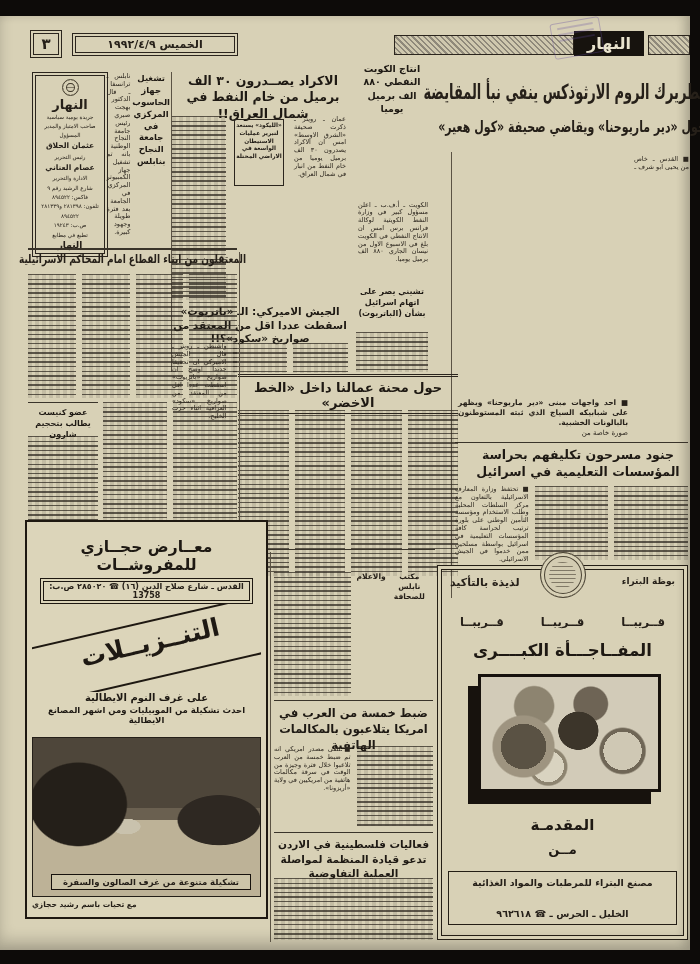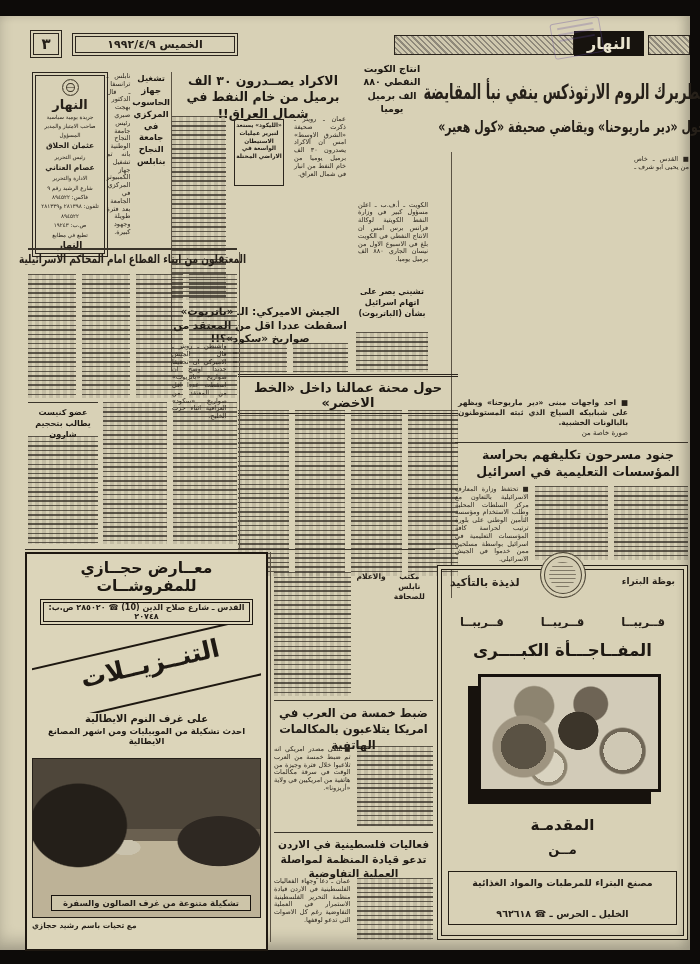--- a/index.html
+++ b/index.html
@@ -203,26 +203,25 @@
     <div class="abs hl" style="left:274px;top:689px;width:159px;font-size:11.5px;line-height:1.4;">ضبط خمسة من العرب في امريكا يتلاعبون بالمكالمات الهاتفية</div>
     <div class="abs row" style="left:274px;top:730px;width:159px;height:80px;">
       <div class="tx" style="flex:1;"></div>
       <div class="lead" style="flex:1;">■ تلقى مصدر امريكي انه تم ضبط خمسة من العرب تلاعبوا خلال فترة وجيزة من الوقت في سرقة مكالمات هاتفية من امريكيين في ولاية «أريزونا».</div>
     </div>
 
     <div class="abs rule-h" style="left:274px;top:816px;width:159px;"></div>
     <div class="abs hl" style="left:274px;top:821px;width:159px;font-size:10.5px;line-height:1.4;">فعاليات فلسطينية في الاردن تدعو قيادة المنظمة لمواصلة العملية التفاوضية</div>
     <div class="abs row" style="left:274px;top:862px;width:159px;height:62px;">
       <div class="tx" style="flex:1;"></div>
-      <div class="lead" style="flex:1;">عمان ـ دعا وجهاء الفعاليات الفلسطينية في الاردن قيادة منظمة التحرير الفلسطينية الاستمرار في العملية التفاوضية رغم كل الاصوات التي تدعو لوقفها.</div>
-    </div>
-
-    <div class="abs" style="left:25px;top:536px;width:243px;height:399px;border:2px solid #1e1811;padding:5px 5px 3px;background:#dcd5ba;box-sizing:border-box;">
+    </div>
+
+    <div class="abs" style="left:25px;top:504px;width:243px;height:399px;border:2px solid #1e1811;padding:16px 5px 3px;background:#dcd5ba;box-sizing:border-box;">
       <div class="hl" style="font-size:15.5px;">معــارض حجــازي للمفروشــات</div>
-      <div style="border:1px solid #1e1811;box-shadow:inset 0 0 0 2px #dcd5ba, inset 0 0 0 3px #1e1811;margin:4px 8px 0;padding:3px 2px;font-size:8px;font-weight:bold;text-align:center;">القدس ـ شارع صلاح الدين (10) ☎ ٢٨٥٠٢٠ ص.ب: ٢٠٧٤٨</div>
+      <div style="border:1px solid #1e1811;box-shadow:inset 0 0 0 2px #dcd5ba, inset 0 0 0 3px #1e1811;margin:4px 8px 0;padding:3px 2px;font-size:8px;font-weight:bold;text-align:center;">القدس ـ شارع صلاح الدين (١٦) ☎ ٢٨٥٠٢٠ ص.ب: 13758</div>
       <div style="position:relative;height:88px;overflow:hidden;">
         <div class="abs diag" style="left:-12px;top:16px;width:260px;height:2px;background:#1e1811;"></div>
         <div class="abs diag hl" style="left:8px;top:24px;width:220px;font-size:25px;letter-spacing:2px;">التنــزيــلات</div>
         <div class="abs diag" style="left:-12px;top:74px;width:260px;height:2px;background:#1e1811;"></div>
       </div>
       <div class="hl" style="font-size:10px;">على غرف النوم الايطالية</div>
       <div class="hl" style="font-size:8.5px;margin-top:2px;">احدث تشكيلة من الموبيليات ومن اشهر المصانع الايطالية</div>
       <div class="bedphoto" style="margin-top:12px;height:158px;">
         <div class="abs" style="left:8%;right:4%;bottom:6px;border:1.5px solid #17120d;background:#cdc5a9;padding:2px 0;text-align:center;font-size:8.5px;font-weight:bold;white-space:nowrap;overflow:hidden;">تشكيلة متنوعة من غرف الصالون والسفرة</div>
       </div>

